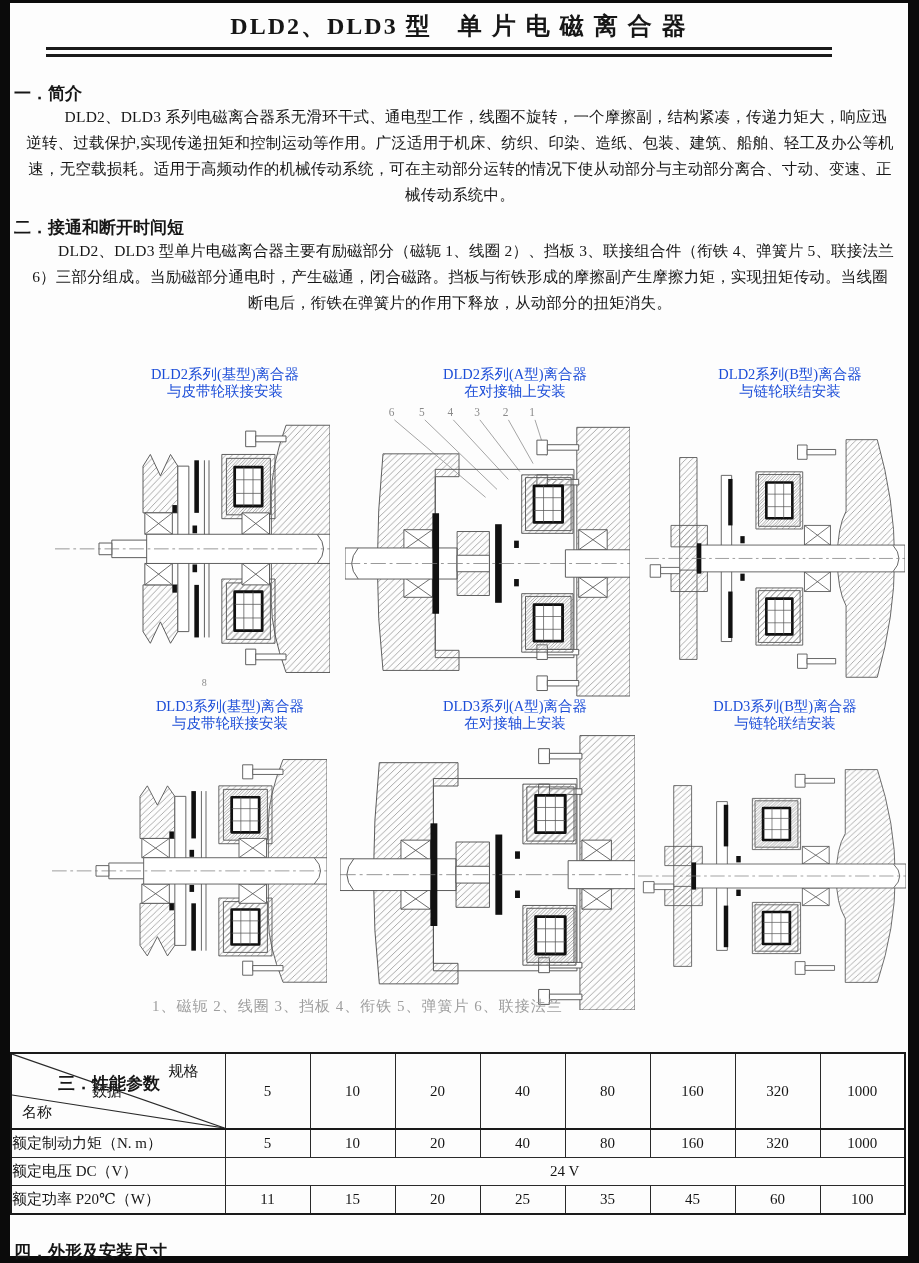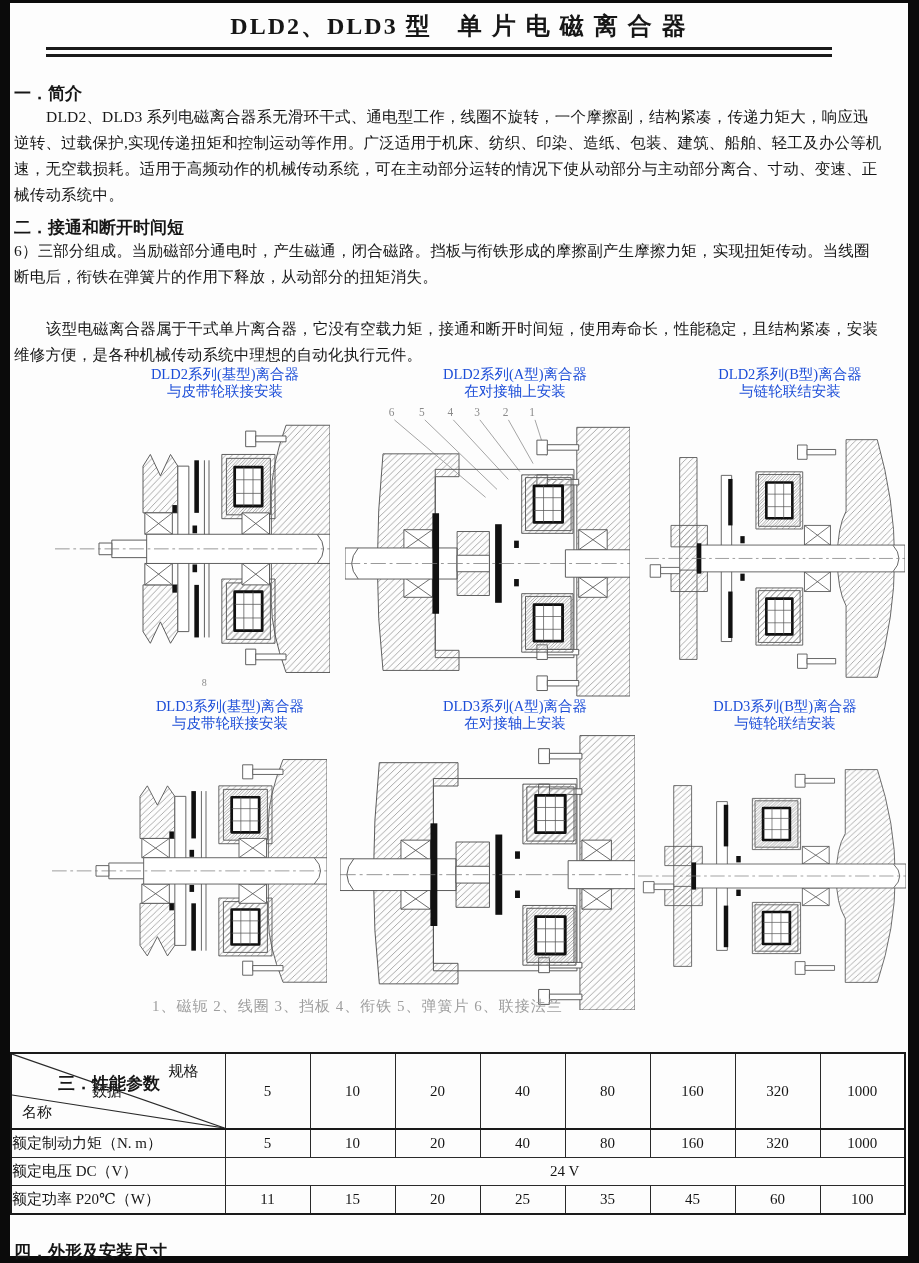--- a/index.html
+++ b/index.html
@@ -11,21 +11,21 @@
   .strip.bottom{left:0;top:1256px;width:919px;height:7px;}
   .strip.top{left:10px;top:0;width:909px;height:3px;}
 
   .doc-title{position:absolute;left:0;top:10px;width:918px;text-align:center;
              font-size:24px;font-weight:bold;letter-spacing:2px;}
   .double-rule{position:absolute;left:46px;top:47px;width:786px;height:4px;
                border-top:3px solid #1a1a1a;border-bottom:3px solid #1a1a1a;}
 
   .sec-head{position:absolute;left:14px;font-size:17px;font-weight:bold;white-space:nowrap;}
   .para{position:absolute;left:14px;width:892px;font-size:15.5px;}
-  .tline{height:26px;line-height:26px;white-space:nowrap;letter-spacing:0.2px;}
+  .tline{height:26px;line-height:26px;white-space:nowrap;letter-spacing:0.2px;text-align:center;}
   .tline.indent{padding-left:32px;}
 
   .fig-caption{position:absolute;width:260px;text-align:center;color:#1d4ed8;
                font-size:14.5px;line-height:17px;white-space:nowrap;}
   .parts-caption{position:absolute;left:152px;top:997px;color:#9e9e9e;font-size:15px;letter-spacing:1px;white-space:nowrap;}
   .figsvg{position:absolute;}
 
   table.perf{position:absolute;left:10px;top:1052px;width:896px;border-collapse:collapse;
              table-layout:fixed;font-size:15px;}
   table.perf td{border:1px solid #2a2a2a;text-align:center;padding:0;height:27px;}
@@ -54,26 +54,23 @@
   <div class="sec-head" style="top:82px;font-family:Liberation Serif, serif;">一．简介</div>
   <div class="para" style="top:104px;">
       <div class="tline indent">DLD2、DLD3 系列电磁离合器系无滑环干式、通电型工作，线圈不旋转，一个摩擦副，结构紧凑，传递力矩大，响应迅</div>
       <div class="tline">逆转、过载保护,实现传递扭矩和控制运动等作用。广泛适用于机床、纺织、印染、造纸、包装、建筑、船舶、轻工及办公等机</div>
       <div class="tline">速，无空载损耗。适用于高频动作的机械传动系统，可在主动部分运转的情况下使从动部分与主动部分离合、寸动、变速、正</div>
       <div class="tline">械传动系统中。</div>
     </div>
 
   <div class="sec-head" style="top:216px;">二．接通和断开时间短</div>
   <div class="para" style="top:238px;">
+      <div class="tline indent">DLD2、DLD3 型单片电磁离合器主要有励磁部分（磁轭 1、线圈 2）、挡板 3、联接组合件（衔铁 4、弹簧片 5、联接法兰</div>
       <div class="tline">6）三部分组成。当励磁部分通电时，产生磁通，闭合磁路。挡板与衔铁形成的摩擦副产生摩擦力矩，实现扭矩传动。当线圈</div>
       <div class="tline">断电后，衔铁在弹簧片的作用下释放，从动部分的扭矩消失。</div>
-    </div>
-  <div class="para" style="top:316px;">
-      <div class="tline indent">该型电磁离合器属于干式单片离合器，它没有空载力矩，接通和断开时间短，使用寿命长，性能稳定，且结构紧凑，安装</div>
-      <div class="tline">维修方便，是各种机械传动系统中理想的自动化执行元件。</div>
     </div>
 
   <div class="fig-caption" style="left:95px;top:366px;">
     <div>DLD2系列(基型)离合器</div>
       <div>与皮带轮联接安装</div>
     </div>
   <div class="fig-caption" style="left:385px;top:366px;">
     <div>DLD2系列(A型)离合器</div>
       <div>在对接轴上安装</div>
     </div>

